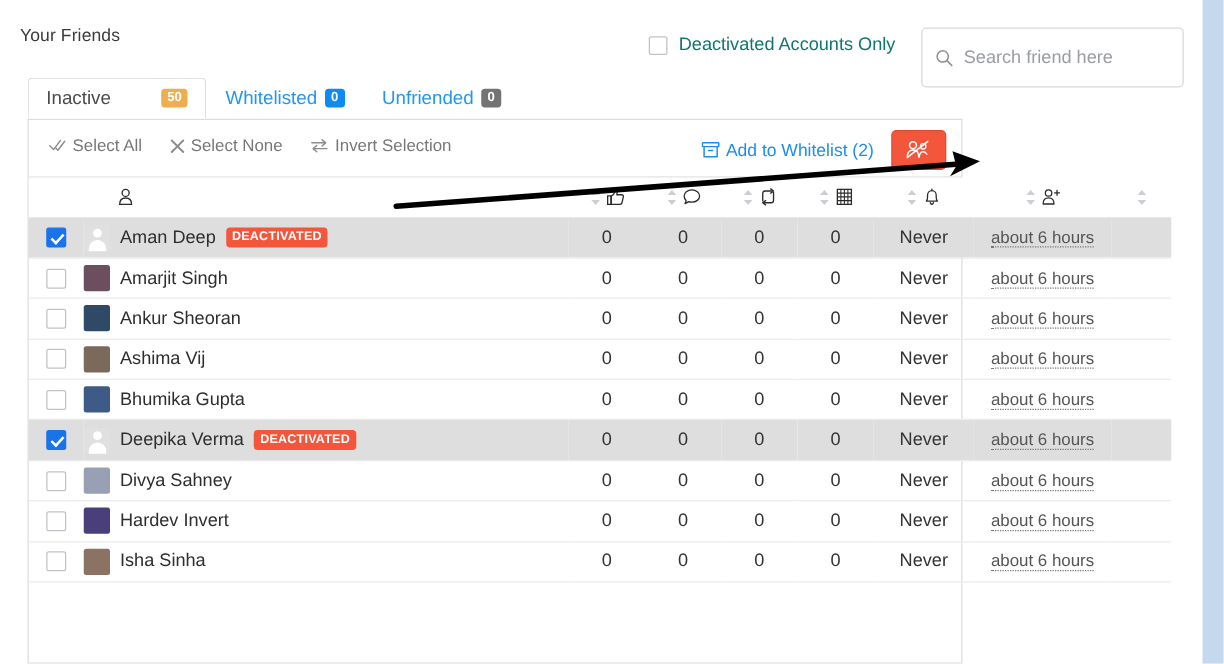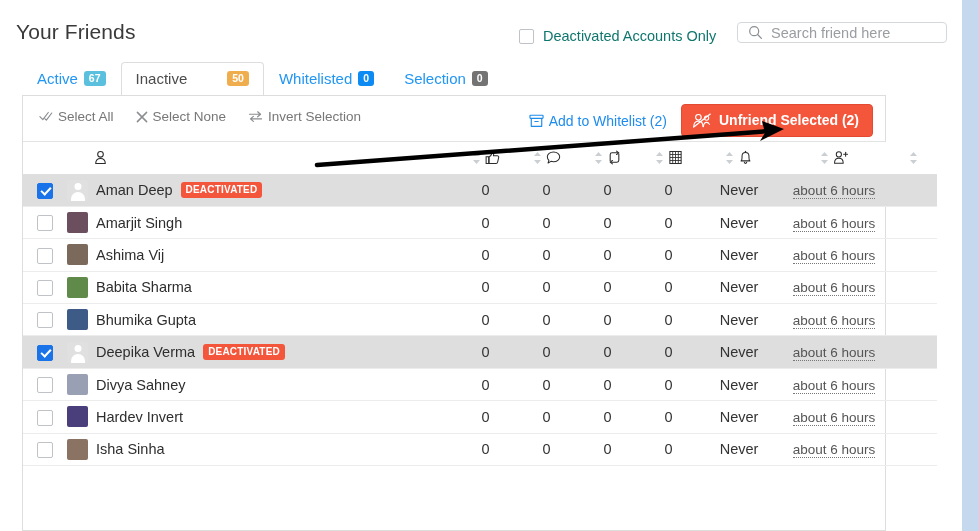--- a/index.html
+++ b/index.html
@@ -28,38 +28,38 @@
     padding: 0;
   }
 
   
   .header-row {
     position: absolute; left: 0; top: 6px;
     width: 962px; height: 50px;
   }
   .page-title {
     position: absolute; left: 16px; top: 14px;
-    font-size: 21px; color: #3a3a3a; font-weight: 400;
+    font-size: 14px; color: #3a3a3a; font-weight: 400;
     letter-spacing: .1px;
   }
   .deact-wrap {
     position: absolute; left: 519px; top: 22px;
     display: flex; align-items: center; gap: 9px;
     cursor: pointer;
   }
   .cb-outline {
     width: 15px; height: 15px; border: 1px solid #bfc3c7;
     border-radius: 2px; background: #fff; display: inline-block;
   }
   .deact-label {
     font-size: 14.5px; color: #0f766e; white-space: nowrap;
   }
   .search-box {
     position: absolute; left: 737px; top: 16px;
-    width: 210px; height: 21px;
+    width: 210px; height: 48px;
     border: 1px solid #d5d8db; border-radius: 4px;
     background: #fff;
     display: flex; align-items: center; padding: 0 10px;
     gap: 8px;
   }
   .search-box svg { flex: 0 0 auto; }
   .search-text {
     font-size: 14.5px; color: #9a9da1; white-space: nowrap;
   }
 
@@ -91,21 +91,21 @@
     font-size: 10.5px; font-weight: bold; color: #fff;
     border-radius: 3px;
     padding: 2px 5px 2px 5px;
     line-height: 1.05;
     min-width: 14px; text-align: center;
   }
 
   
   .panel {
     position: absolute; left: 22px; top: 95px;
-    width: 864px; height: 436px;
+    width: 748px; height: 436px;
     border: 1px solid #ddd;
     background: #fff;
   }
   .toolbar {
     position: relative;
     height: 46px;
     border-bottom: 1px solid #e3e3e3;
   }
   .tool-left {
     position: absolute; left: 16px; top: 13px;
@@ -235,34 +235,30 @@
       <div class="search-box">
         <svg width="15" height="15" viewBox="0 0 16 16">
           <circle cx="6.6" cy="6.6" r="4.8" fill="none" stroke="#8b8f93" stroke-width="1.3"></circle>
           <line x1="10.2" y1="10.2" x2="14.3" y2="14.3" stroke="#8b8f93" stroke-width="1.4" stroke-linecap="round"></line>
         </svg>
         <span class="search-text">Search friend here</span>
       </div>
     </div>
 
     <div class="tabs">
-      <div class="tab">
-        <span>Active</span>
-        <span class="badge" id="b0" style="background: rgb(91, 192, 222);">67</span>
-      </div>
       <div class="tab active">
         <span>Inactive</span>
         <span class="badge" id="b1" style="background: rgb(240, 173, 78);">50</span>
       </div>
       <div class="tab">
         <span>Whitelisted</span>
         <span class="badge" id="b2" style="background: rgb(13, 139, 242);">0</span>
       </div>
       <div class="tab">
-        <span>Selection</span>
+        <span>Unfriended</span>
         <span class="badge" id="b3" style="background: rgb(115, 115, 115);">0</span>
       </div>
     </div>
 
     <div class="panel">
 
       <div class="toolbar">
         <div class="tool-left">
           <div class="tool-btn">
             <svg width="14" height="13" viewBox="0 0 16 14">
@@ -296,21 +292,20 @@
             <span>Add to Whitelist (2)</span>
           </div>
           <div class="unfriend-btn">
             <svg width="18" height="15" viewBox="0 0 20 16">
               <circle cx="6" cy="4.4" r="3.1" fill="none" stroke="#fff" stroke-width="1.3"></circle>
               <path d="M0.9 14.8 C0.9 10.6 3.2 8.6 6 8.6 C8.8 8.6 11.1 10.6 11.1 14.8" fill="none" stroke="#fff" stroke-width="1.3" stroke-linecap="round"></path>
               <circle cx="15.1" cy="5.3" r="2.4" fill="none" stroke="#fff" stroke-width="1.15"></circle>
               <path d="M11.6 14.8 C11.8 11.6 13.3 10.1 15.1 10.1 C16.4 10.1 17.6 10.8 18.3 12.3" fill="none" stroke="#fff" stroke-width="1.15" stroke-linecap="round"></path>
               <line x1="0.8" y1="15.3" x2="19.2" y2="0.9" stroke="#fff" stroke-width="1.4" stroke-linecap="round"></line>
             </svg>
-            <span>Unfriend Selected (2)</span>
           </div>
         </div>
       </div>
 
       <table class="friends">
         <thead>
           <tr>
             <th style="width:44px"></th>
             <th style="width:388px">
               <div class="th-inner" style="justify-content:flex-start;padding-left:26px">
@@ -442,38 +437,38 @@
               <td class="c-num">0</td>
               <td class="c-num">0</td>
               <td class="c-never">Never</td>
               <td class="c-last"><span class="last-link">about 6 hours</span></td>
               <td class="c-tail"></td>
             </tr>
             <tr>
               <td class="c-check"><span class="chk"></span></td>
               <td class="c-name">
                 <div class="name-cell">
+                  <span class="avatar" style="background: rgb(47, 74, 102);"></span>
+                  <span class="nm">Ankur Sheoran</span>
+                </div>
+              </td>
+              <td class="c-num">0</td>
+              <td class="c-num">0</td>
+              <td class="c-num">0</td>
+              <td class="c-num">0</td>
+              <td class="c-never">Never</td>
+              <td class="c-last"><span class="last-link">about 6 hours</span></td>
+              <td class="c-tail"></td>
+            </tr>
+            <tr>
+              <td class="c-check"><span class="chk"></span></td>
+              <td class="c-name">
+                <div class="name-cell">
                   <span class="avatar" style="background: rgb(123, 106, 92);"></span>
                   <span class="nm">Ashima Vij</span>
-                </div>
-              </td>
-              <td class="c-num">0</td>
-              <td class="c-num">0</td>
-              <td class="c-num">0</td>
-              <td class="c-num">0</td>
-              <td class="c-never">Never</td>
-              <td class="c-last"><span class="last-link">about 6 hours</span></td>
-              <td class="c-tail"></td>
-            </tr>
-            <tr>
-              <td class="c-check"><span class="chk"></span></td>
-              <td class="c-name">
-                <div class="name-cell">
-                  <span class="avatar" style="background: rgb(95, 138, 74);"></span>
-                  <span class="nm">Babita Sharma</span>
                 </div>
               </td>
               <td class="c-num">0</td>
               <td class="c-num">0</td>
               <td class="c-num">0</td>
               <td class="c-num">0</td>
               <td class="c-never">Never</td>
               <td class="c-last"><span class="last-link">about 6 hours</span></td>
               <td class="c-tail"></td>
             </tr>

